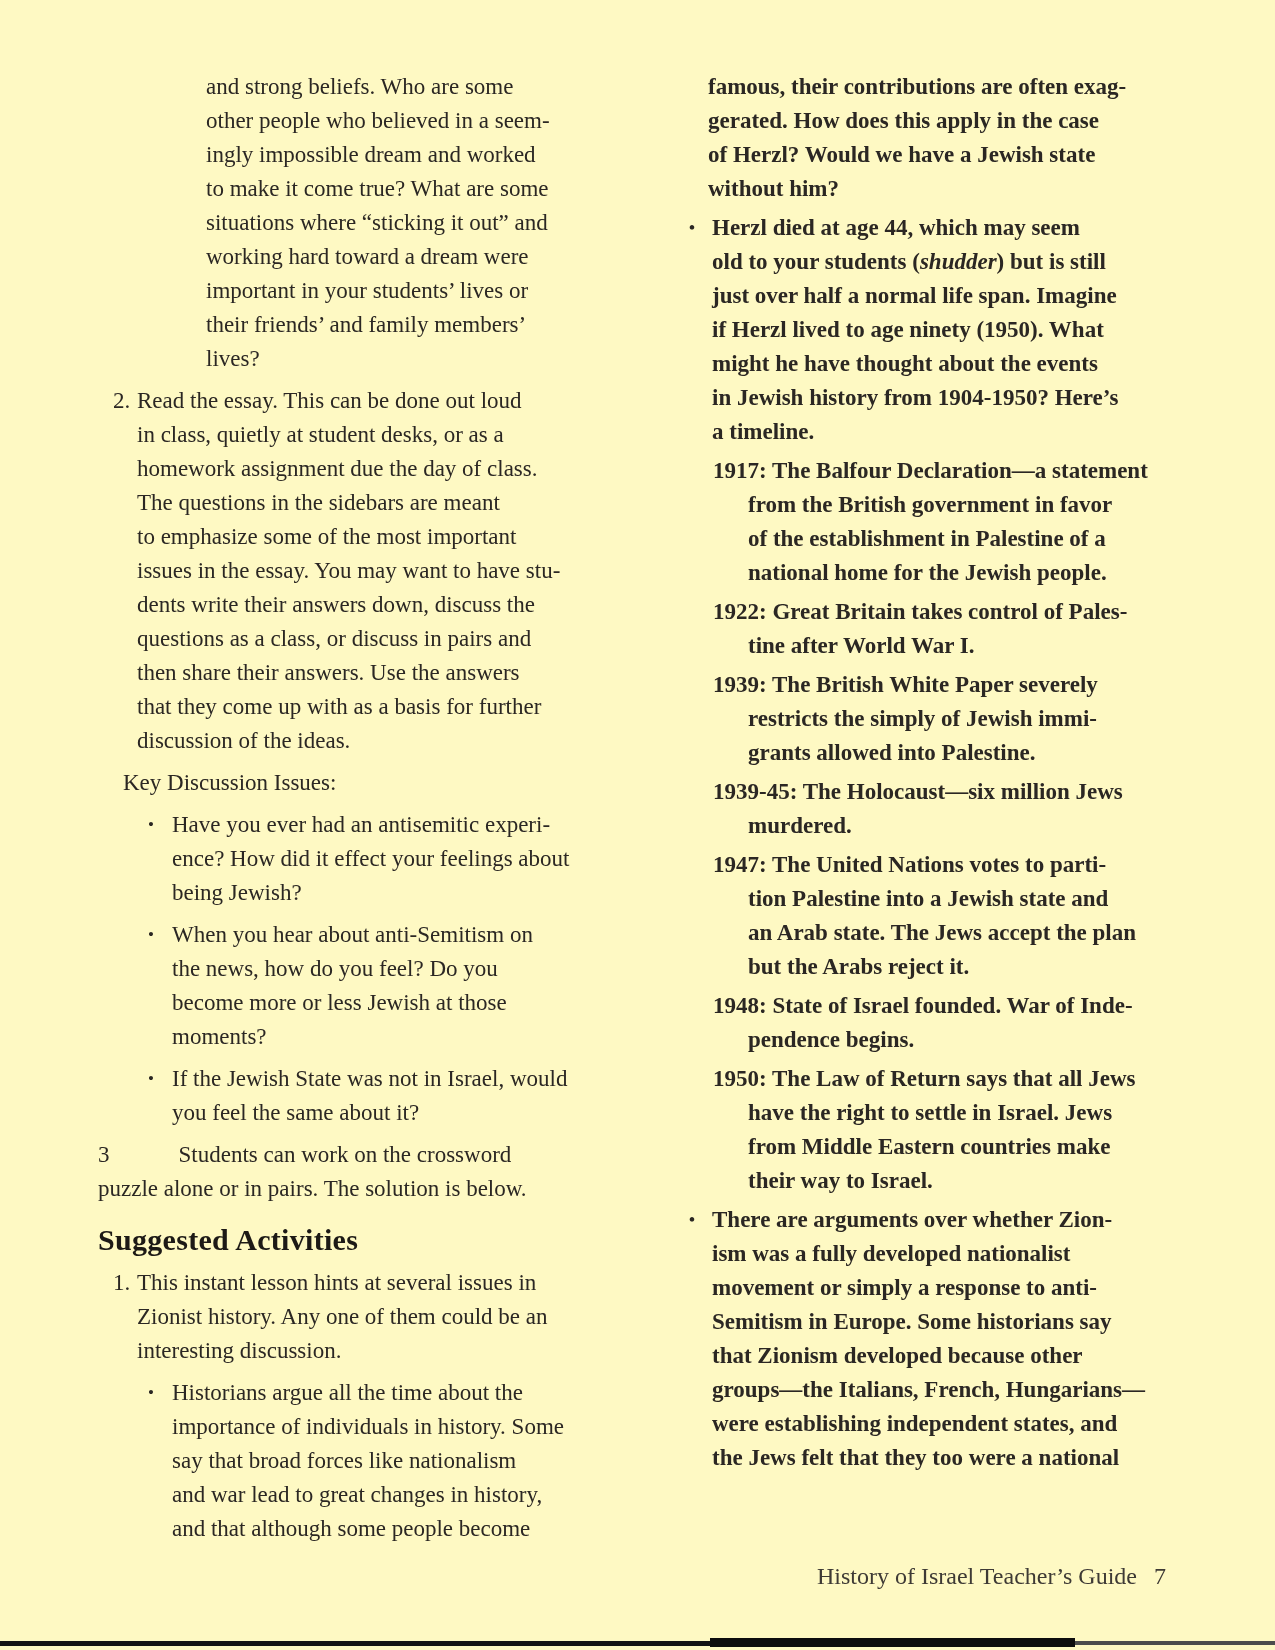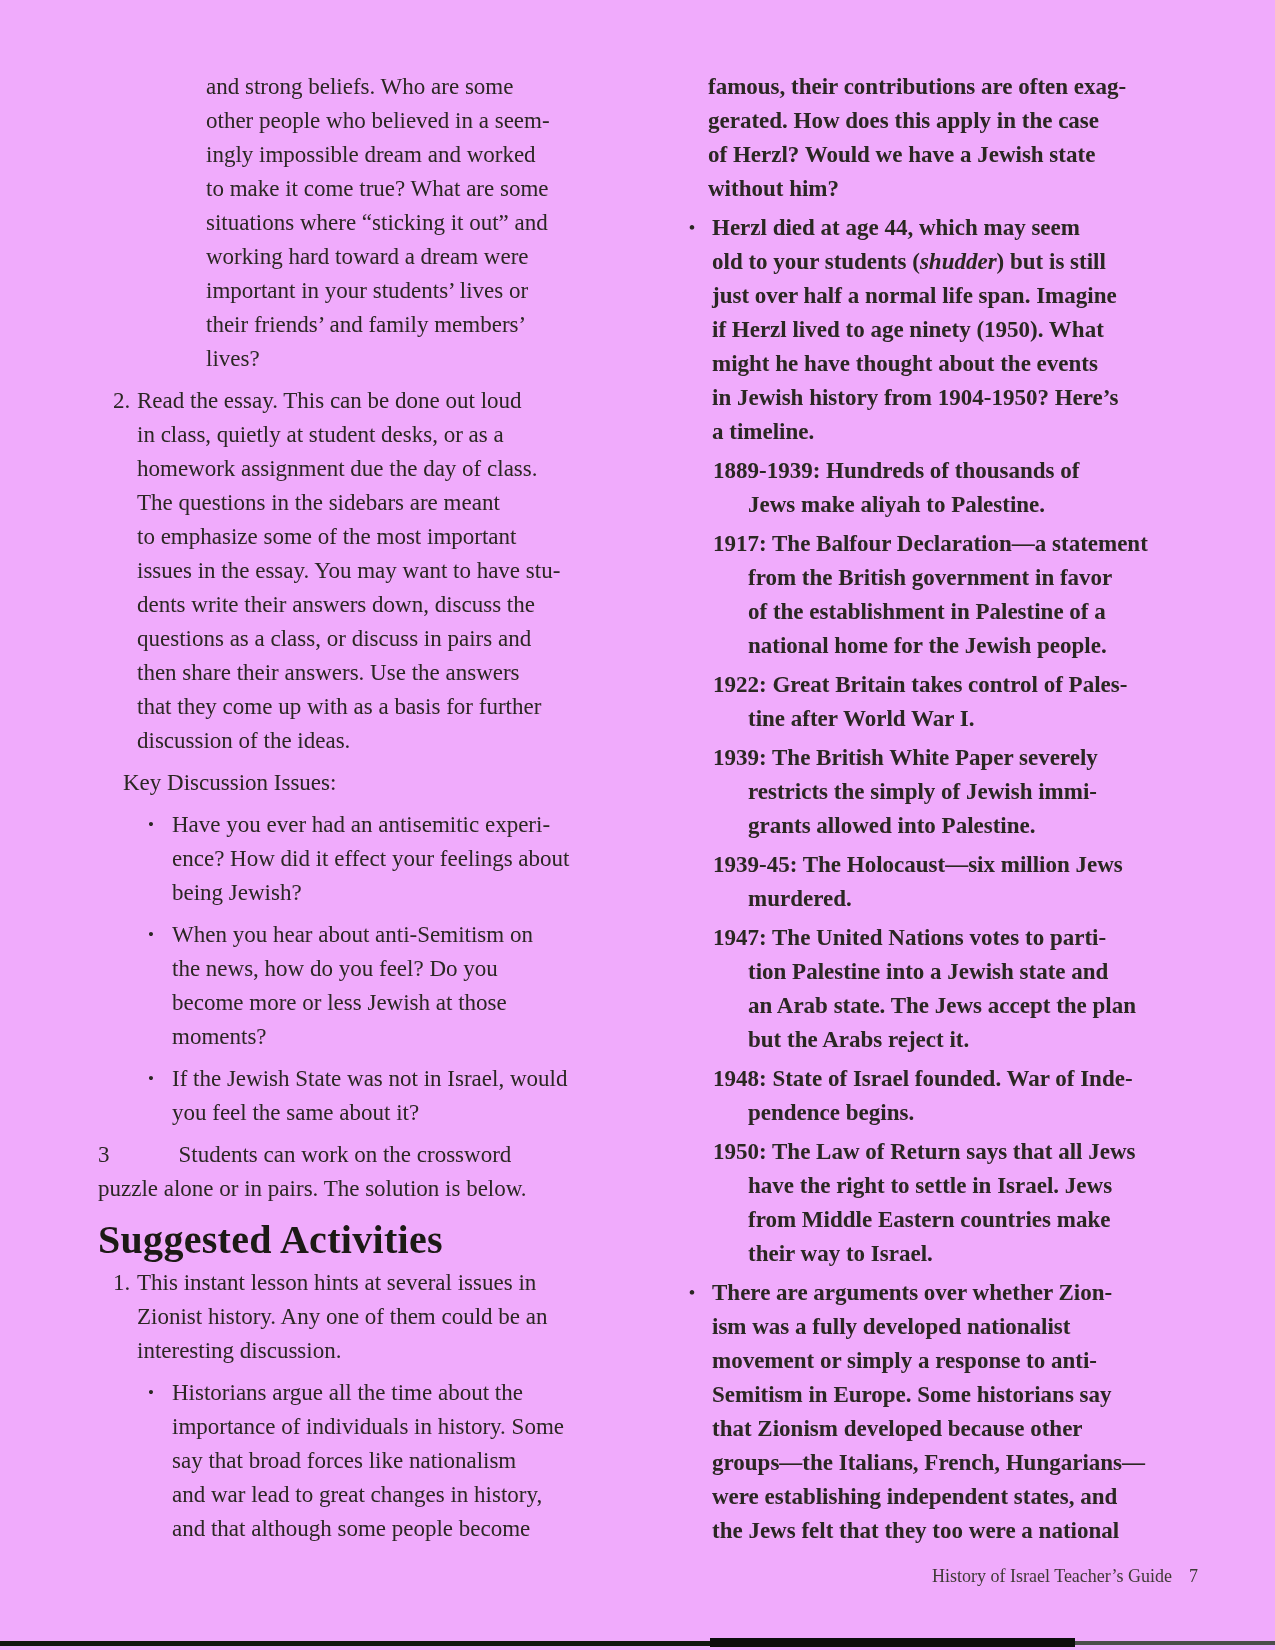--- a/index.html
+++ b/index.html
@@ -4,21 +4,21 @@
 <style>
   html, body {
     margin: 0; padding: 0;
     width: 1275px; height: 1650px;
     background: #fefefe;
     overflow: hidden;
   }
   .page {
     position: relative;
     width: 1275px; height: 1650px;
-    background: #f0abfc;
+    background: #fef9c3;
     font-family: "Liberation Serif", "DejaVu Serif", serif;
     font-size: 23px;
     line-height: 34px;
     color: #2b2723;
   }
   .col { position: absolute; top: 70px; }
   .col-left  { left: 98px;  width: 530px; }
   .col-right { left: 689px; width: 515px; font-weight: bold; }
 
   .pre { white-space: pre-wrap; }
@@ -30,21 +30,21 @@
   .flex-item { display: flex; margin: 0 0 8px 0; }
   .num-marker { flex: none; width: 24px; margin-left: 15px; }
   .bullet-marker {
     flex: none; width: 24px; margin-left: 50px;
     font-size: 17px; line-height: 34px;
   }
   .flexbody { flex: 1; }
 
   .heading {
     margin: 14px 0 6px 0;
-    font-size: 40px; line-height: 40px;
+    font-size: 30px; line-height: 40px;
     font-weight: bold; color: #1d1a16;
     letter-spacing: 0.3px;
   }
 
   
   .col-right .block, .col-right .flex-item { margin-bottom: 5px; }
   .r-plain { margin-left: 19px; }
   .r-bullet-marker {
     flex: none; width: 23px; margin-left: 0;
     font-size: 17px; line-height: 34px;
@@ -52,21 +52,21 @@
   .timeline-entry {
     margin: 0 0 5px 24px;
     padding-left: 35px;
     text-indent: -35px;
   }
   .it { font-style: italic; margin-top: 16px; }
 
   .footer {
     position: absolute; top: 1561px; left: 0;
     width: 1166px; text-align: right;
-    font-size: 18px; line-height: 30px; color: #3e3a35; margin-left: 32px;
+    font-size: 24px; line-height: 30px; color: #3e3a35;
   }
   .footer .pgnum { margin-left: 17px; }
 
   .rule { position: absolute; }
   .rule-a { left: 0;      top: 1641px; width: 710px; height: 5px; background: #141414; }
   .rule-b { left: 710px;  top: 1638px; width: 365px; height: 9px; background: #0d0d0d; }
   .rule-c { left: 1075px; top: 1641px; width: 200px; height: 4px; background: #4c4c4c; }
 </style>
 </head>
 <body>
@@ -157,22 +157,20 @@
       <span class="r-bullet-marker">•</span>
       <div class="flexbody pre"><span>Herzl died at age 44, which may seem
 old to your students (</span><span class="it">shudder</span><span>) but is still
 just over half a normal life span. Imagine
 if Herzl lived to age ninety (1950). What
 might he have thought about the events
 in Jewish history from 1904-1950? Here’s
 a timeline.</span></div>
     </div>
 
-    <div class="timeline-entry pre">1889-1939: Hundreds of thousands of
-Jews make aliyah to Palestine.</div>
     <div class="timeline-entry pre">1917: The Balfour Declaration—a statement
 from the British government in favor
 of the establishment in Palestine of a
 national home for the Jewish people.</div>
     <div class="timeline-entry pre">1922: Great Britain takes control of Pales-
 tine after World War I.</div>
     <div class="timeline-entry pre">1939: The British White Paper severely
 restricts the simply of Jewish immi-
 grants allowed into Palestine.</div>
     <div class="timeline-entry pre">1939-45: The Holocaust—six million Jews

